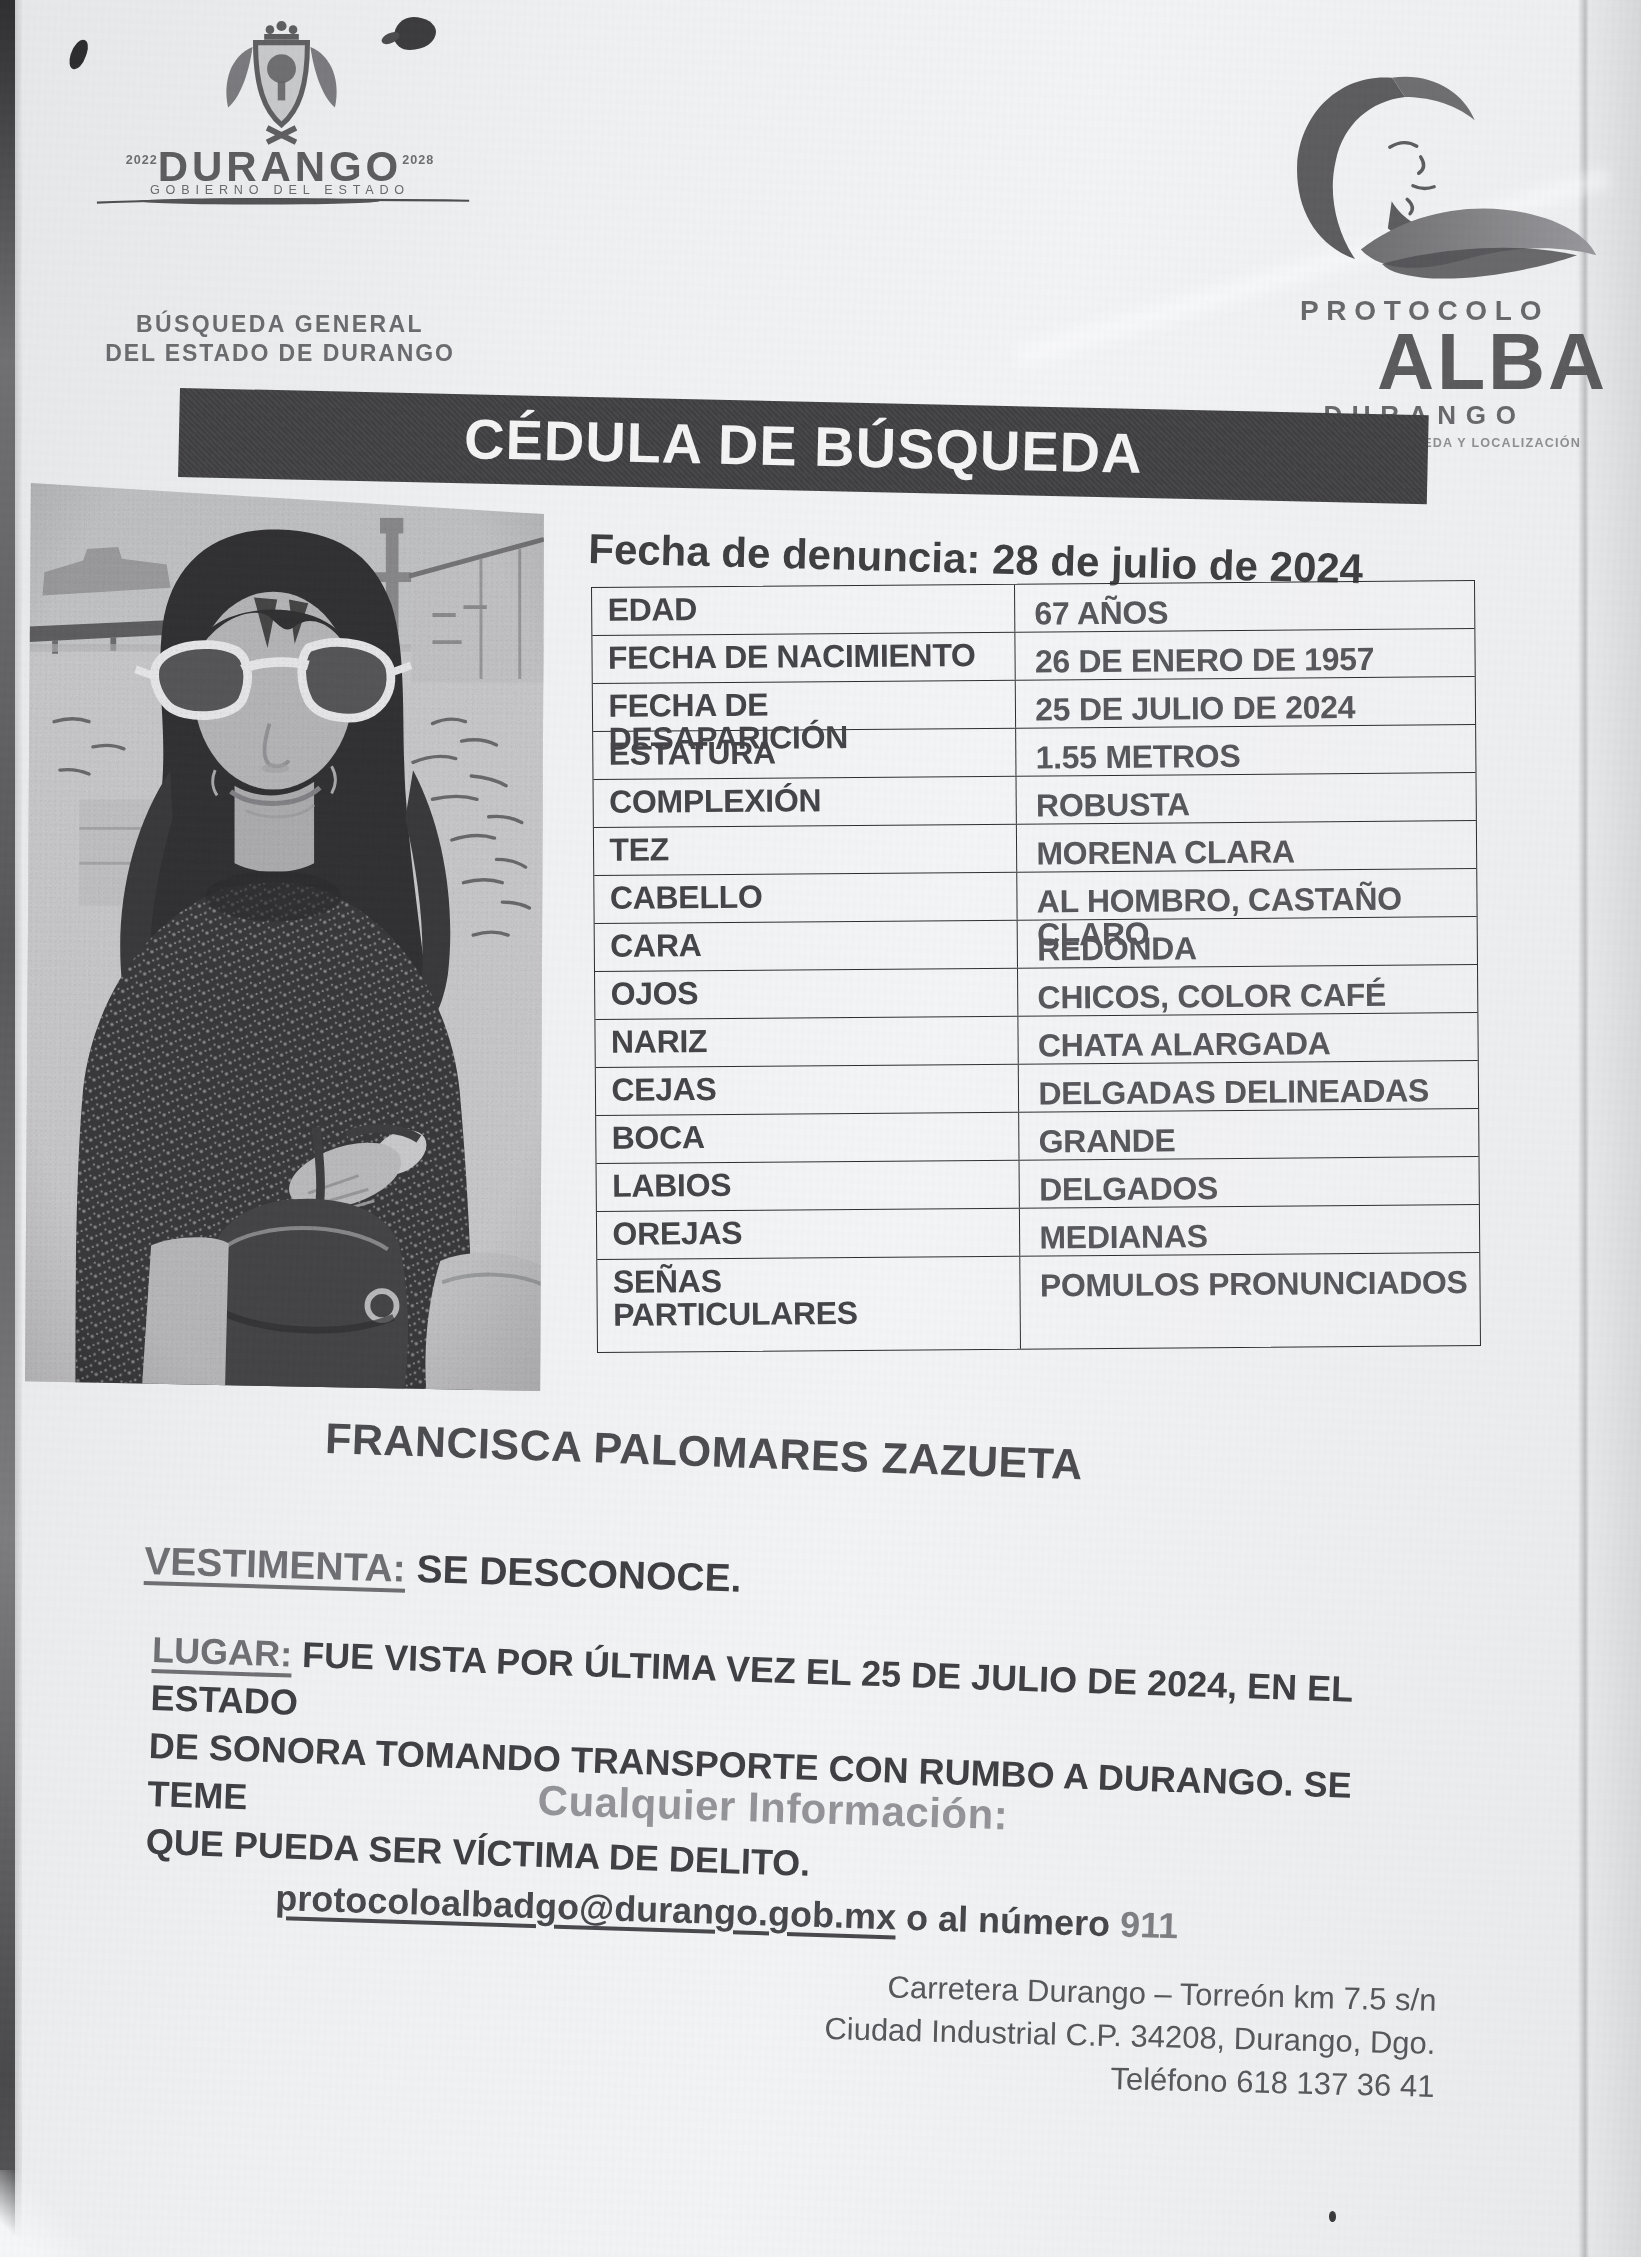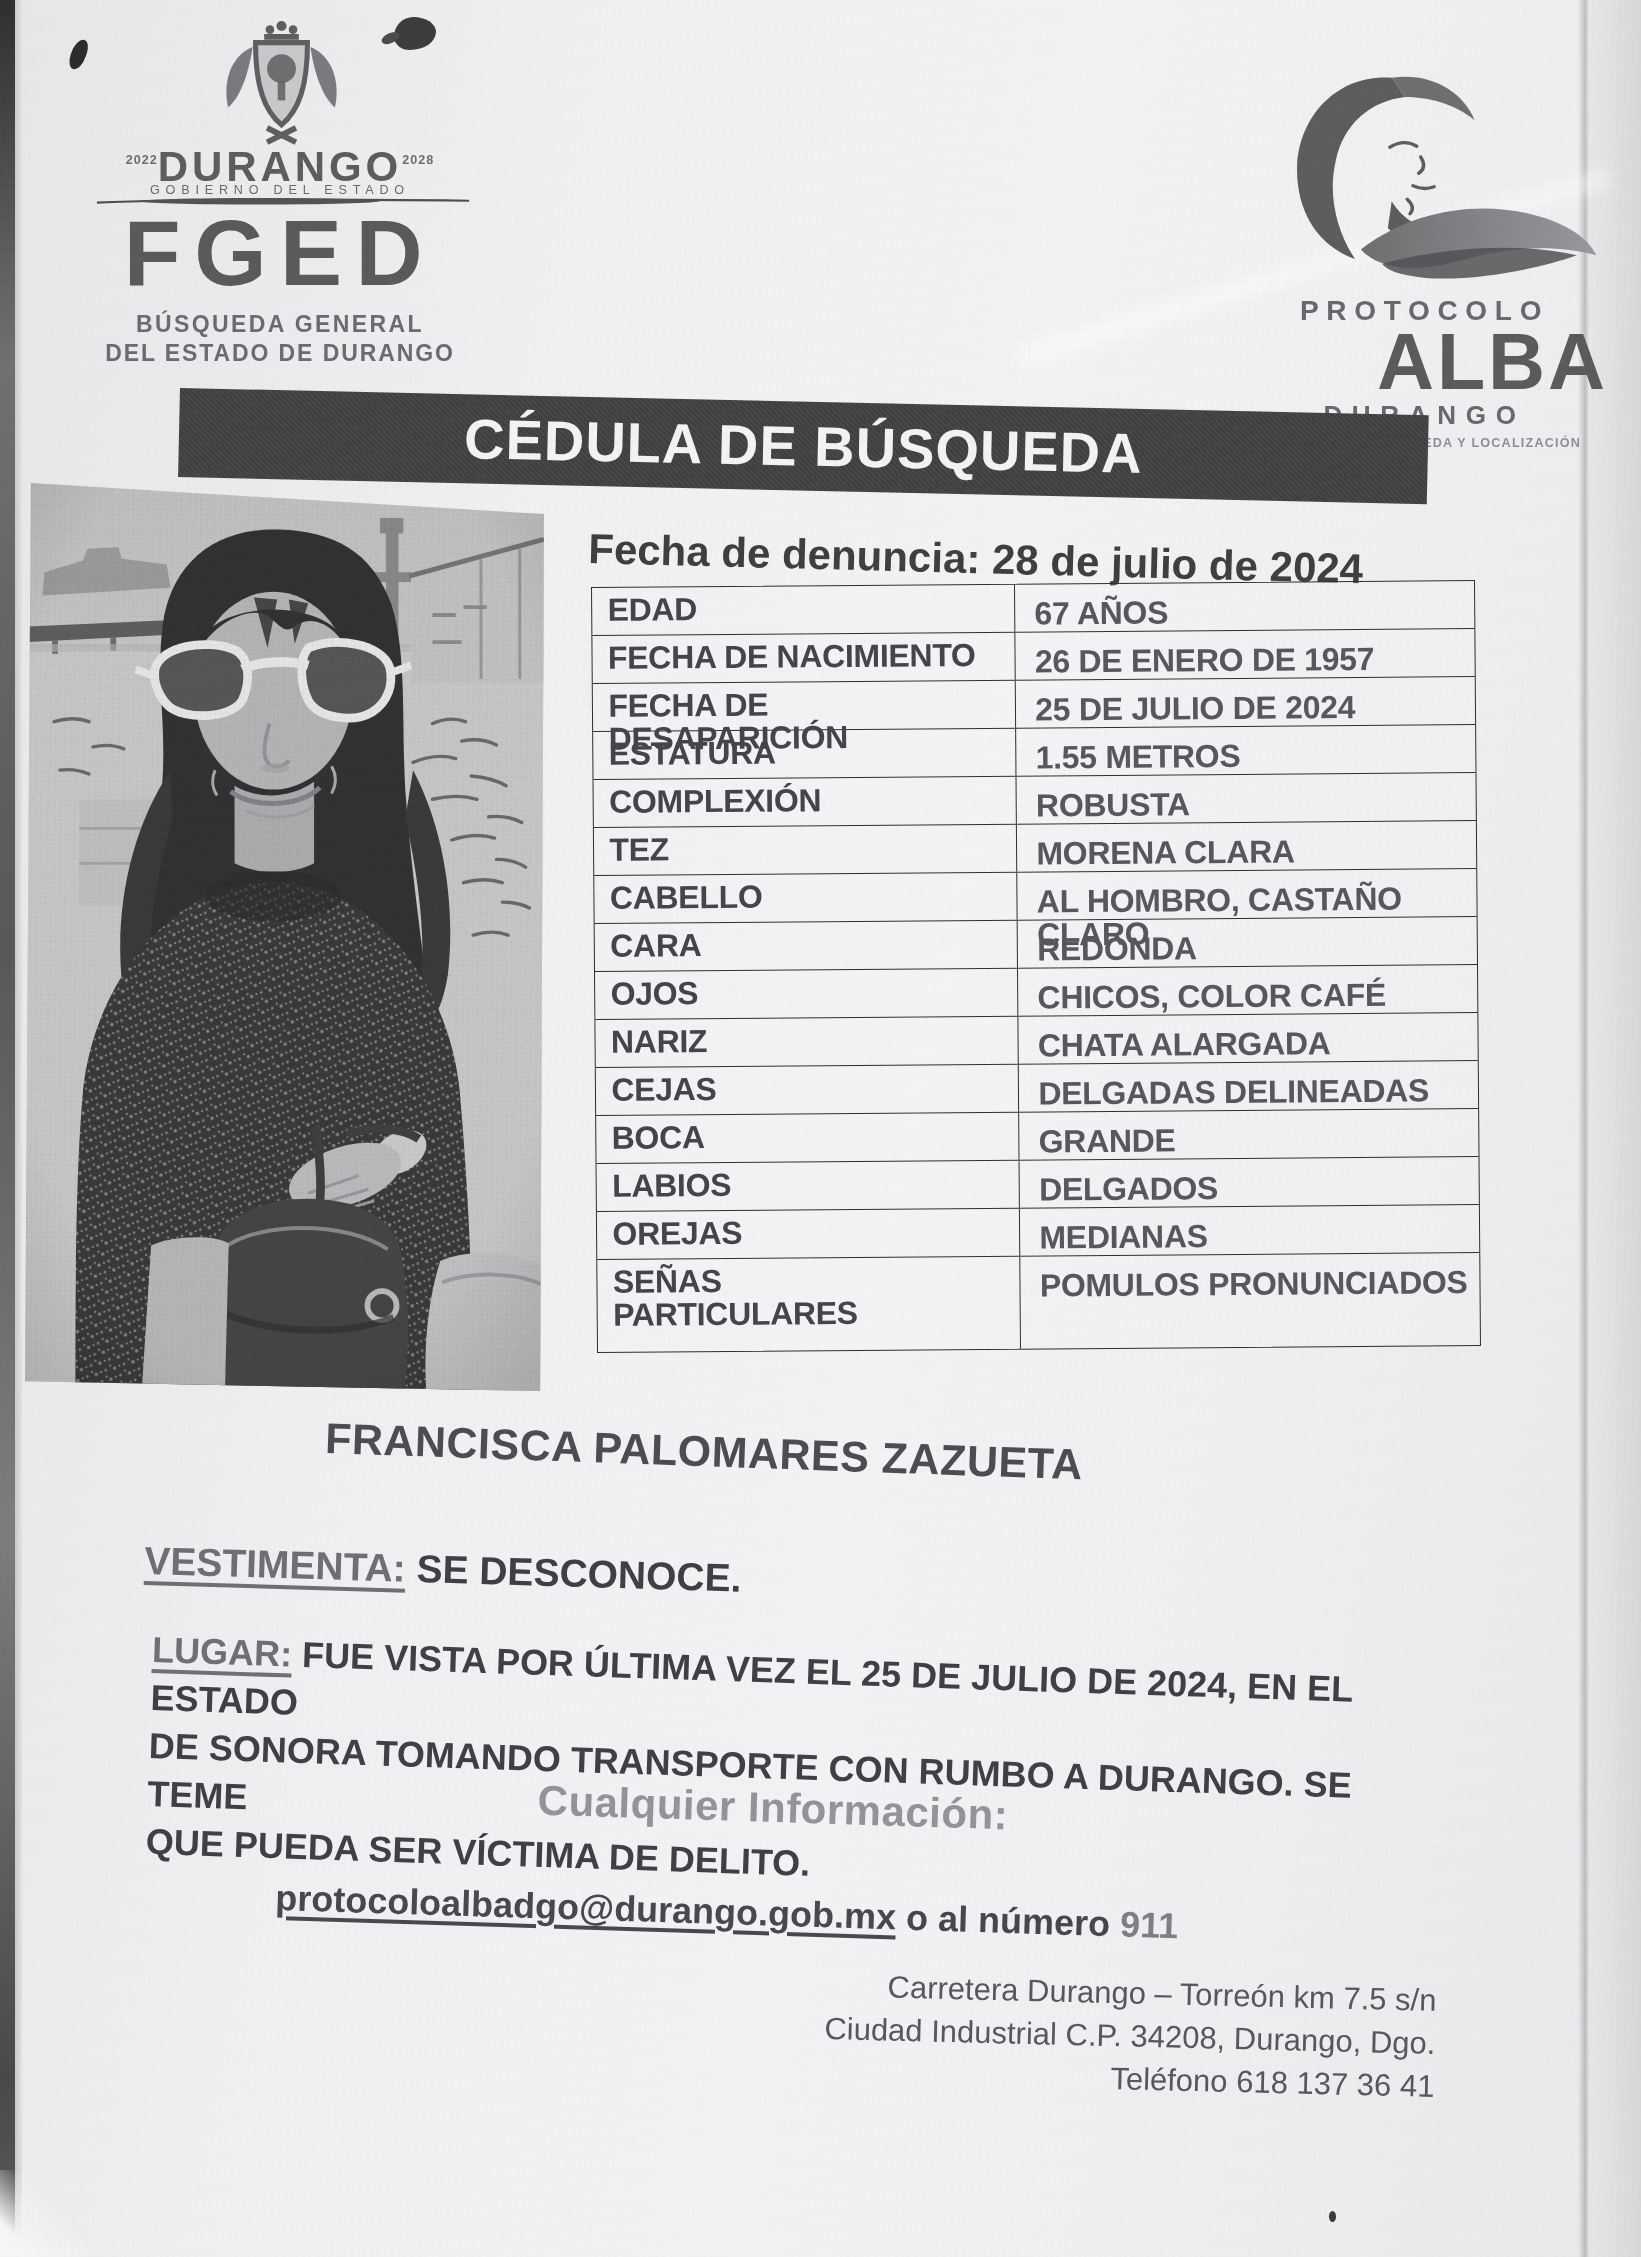--- a/index.html
+++ b/index.html
@@ -112,21 +112,20 @@
     </svg>
   </div>
   <div class="abs durango-wordmark ctr"><span class="durango-era">2022</span><span>DURANGO</span><span class="durango-era">2028</span></div>
   <div class="abs gobierno ctr">GOBIERNO DEL ESTADO</div>
   <div class="abs divider">
     <svg viewBox="0 0 392 14" width="378" height="13.5">
       <path d="M2,9 Q130,4 388,7" stroke="#4d4d50" stroke-width="2.2" fill="none"></path>
       <ellipse cx="170" cy="7.5" rx="125" ry="3.4" fill="#515154"></ellipse>
     </svg>
   </div>
-  <div class="abs fged ctr">FGED</div>
   <div class="abs fiscalia1 ctr">BÚSQUEDA GENERAL</div>
   <div class="abs fiscalia2 ctr">DEL ESTADO DE DURANGO</div>
 
   <div class="abs alba-logo">
     <svg viewBox="0 0 368 240" width="355" height="232">
       <defs>
         <linearGradient id="waveG" x1="0" y1="0" x2="1" y2="0">
           <stop offset="0" stop-color="#6d6d70"></stop>
             <stop offset="1" stop-color="#97979b"></stop>
         </linearGradient>

